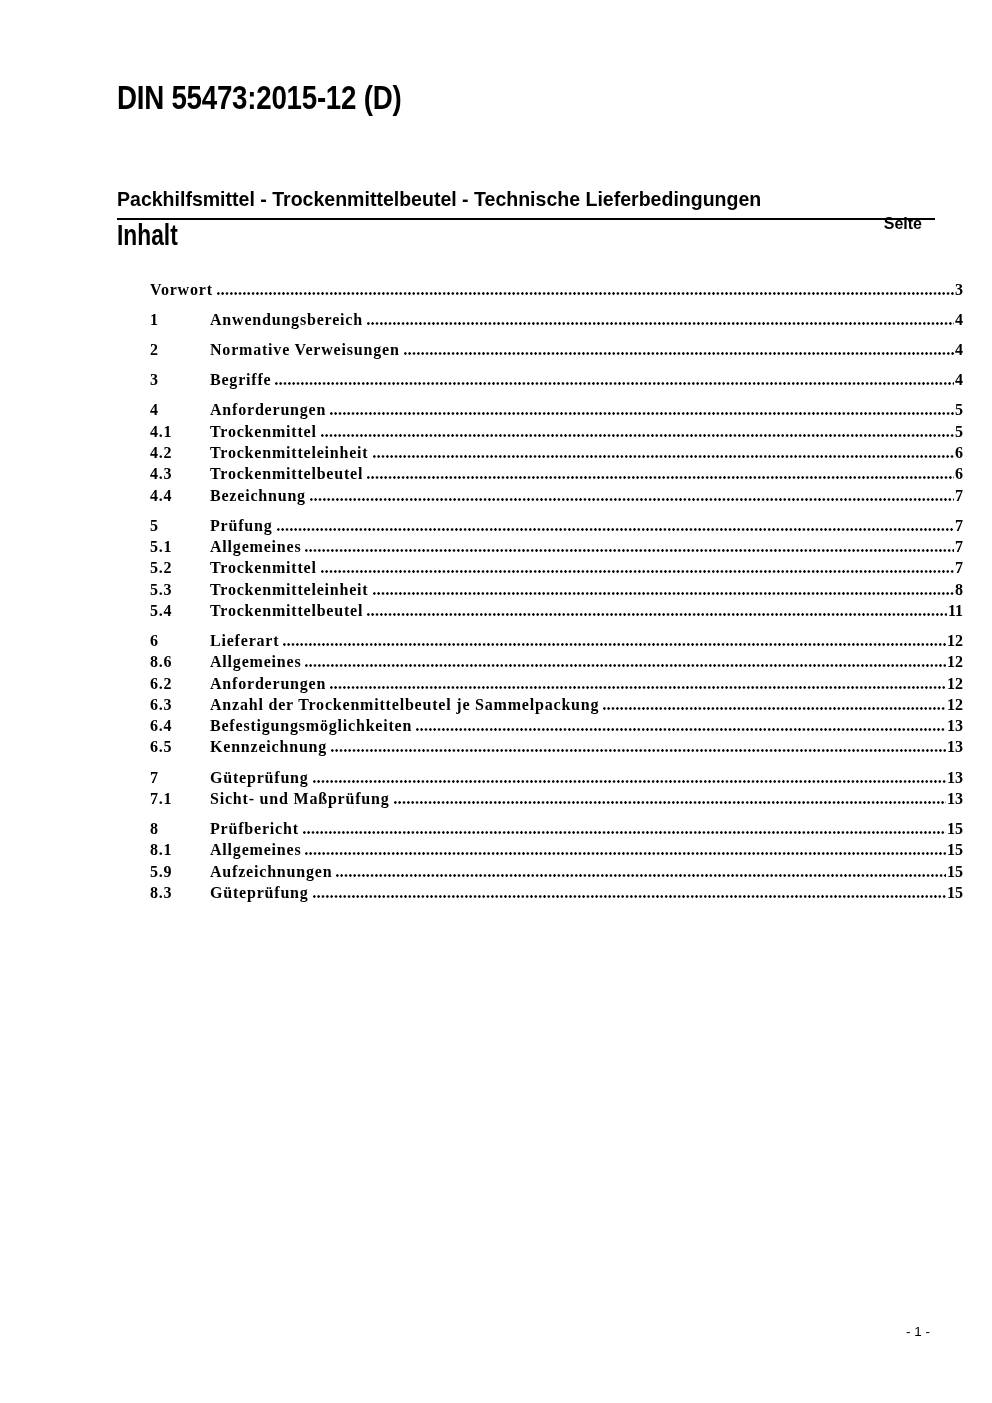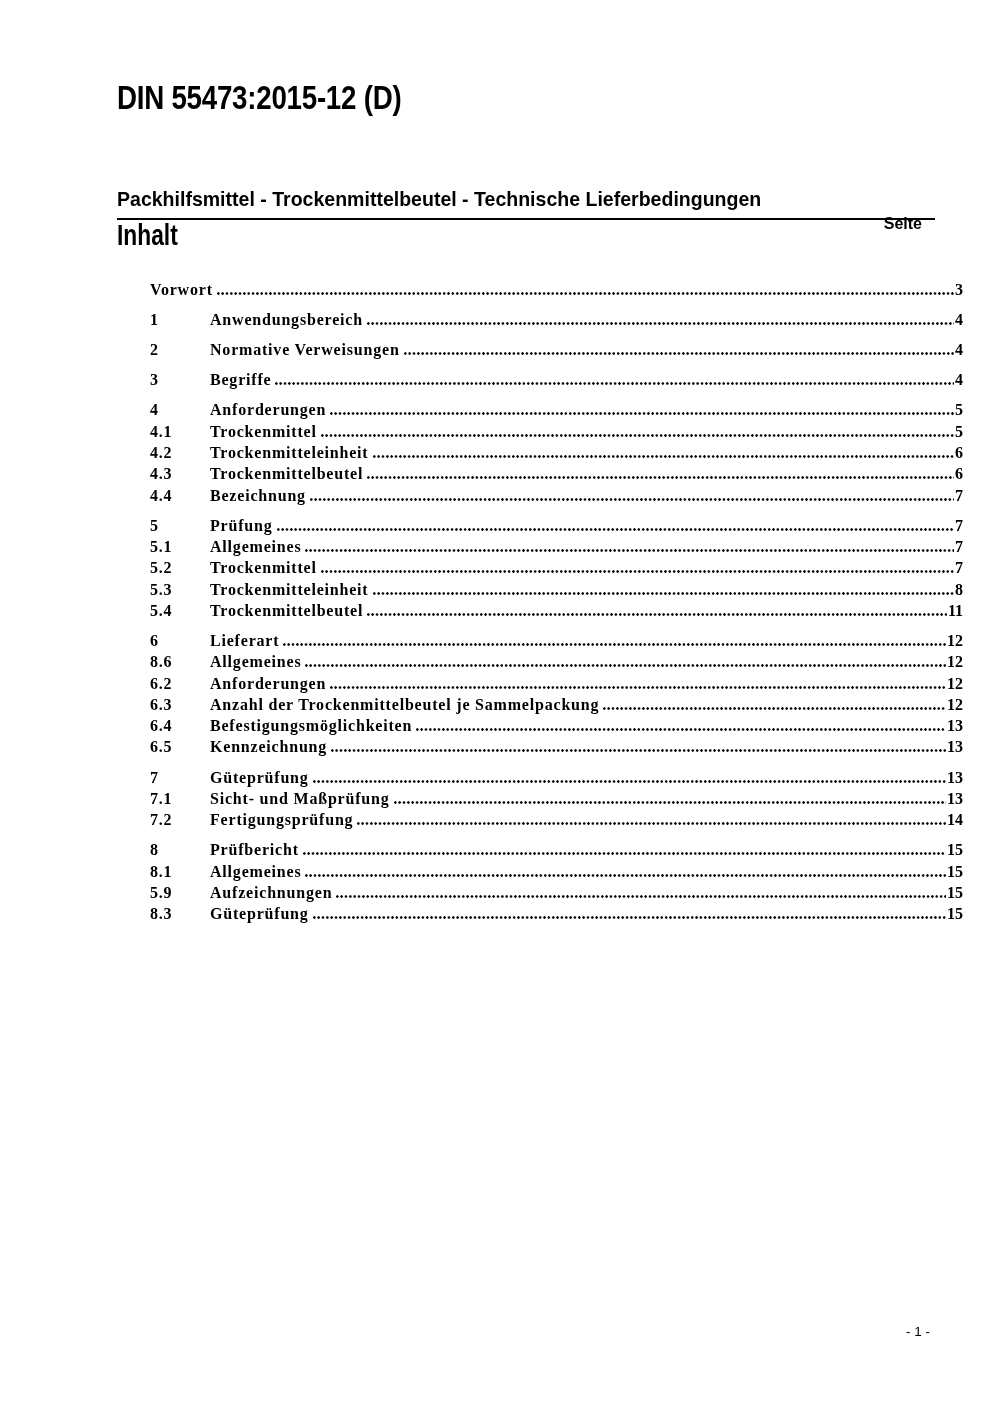--- a/index.html
+++ b/index.html
@@ -212,26 +212,20 @@
     <span class="toc-title">Güteprüfung</span>
     <span class="toc-dots"></span>
     <span class="toc-page">13</span>
   </div>
     <div class="toc-row sub">
     <span class="toc-num">7.1</span>
     <span class="toc-title">Sicht- und Maßprüfung</span>
     <span class="toc-dots"></span>
     <span class="toc-page">13</span>
   </div>
-    <div class="toc-row sub">
-    <span class="toc-num">7.2</span>
-    <span class="toc-title">Fertigungsprüfung</span>
-    <span class="toc-dots"></span>
-    <span class="toc-page">14</span>
-  </div>
     <div class="toc-row top">
     <span class="toc-num">8</span>
     <span class="toc-title">Prüfbericht</span>
     <span class="toc-dots"></span>
     <span class="toc-page">15</span>
   </div>
     <div class="toc-row sub">
     <span class="toc-num">8.1</span>
     <span class="toc-title">Allgemeines</span>
     <span class="toc-dots"></span>

